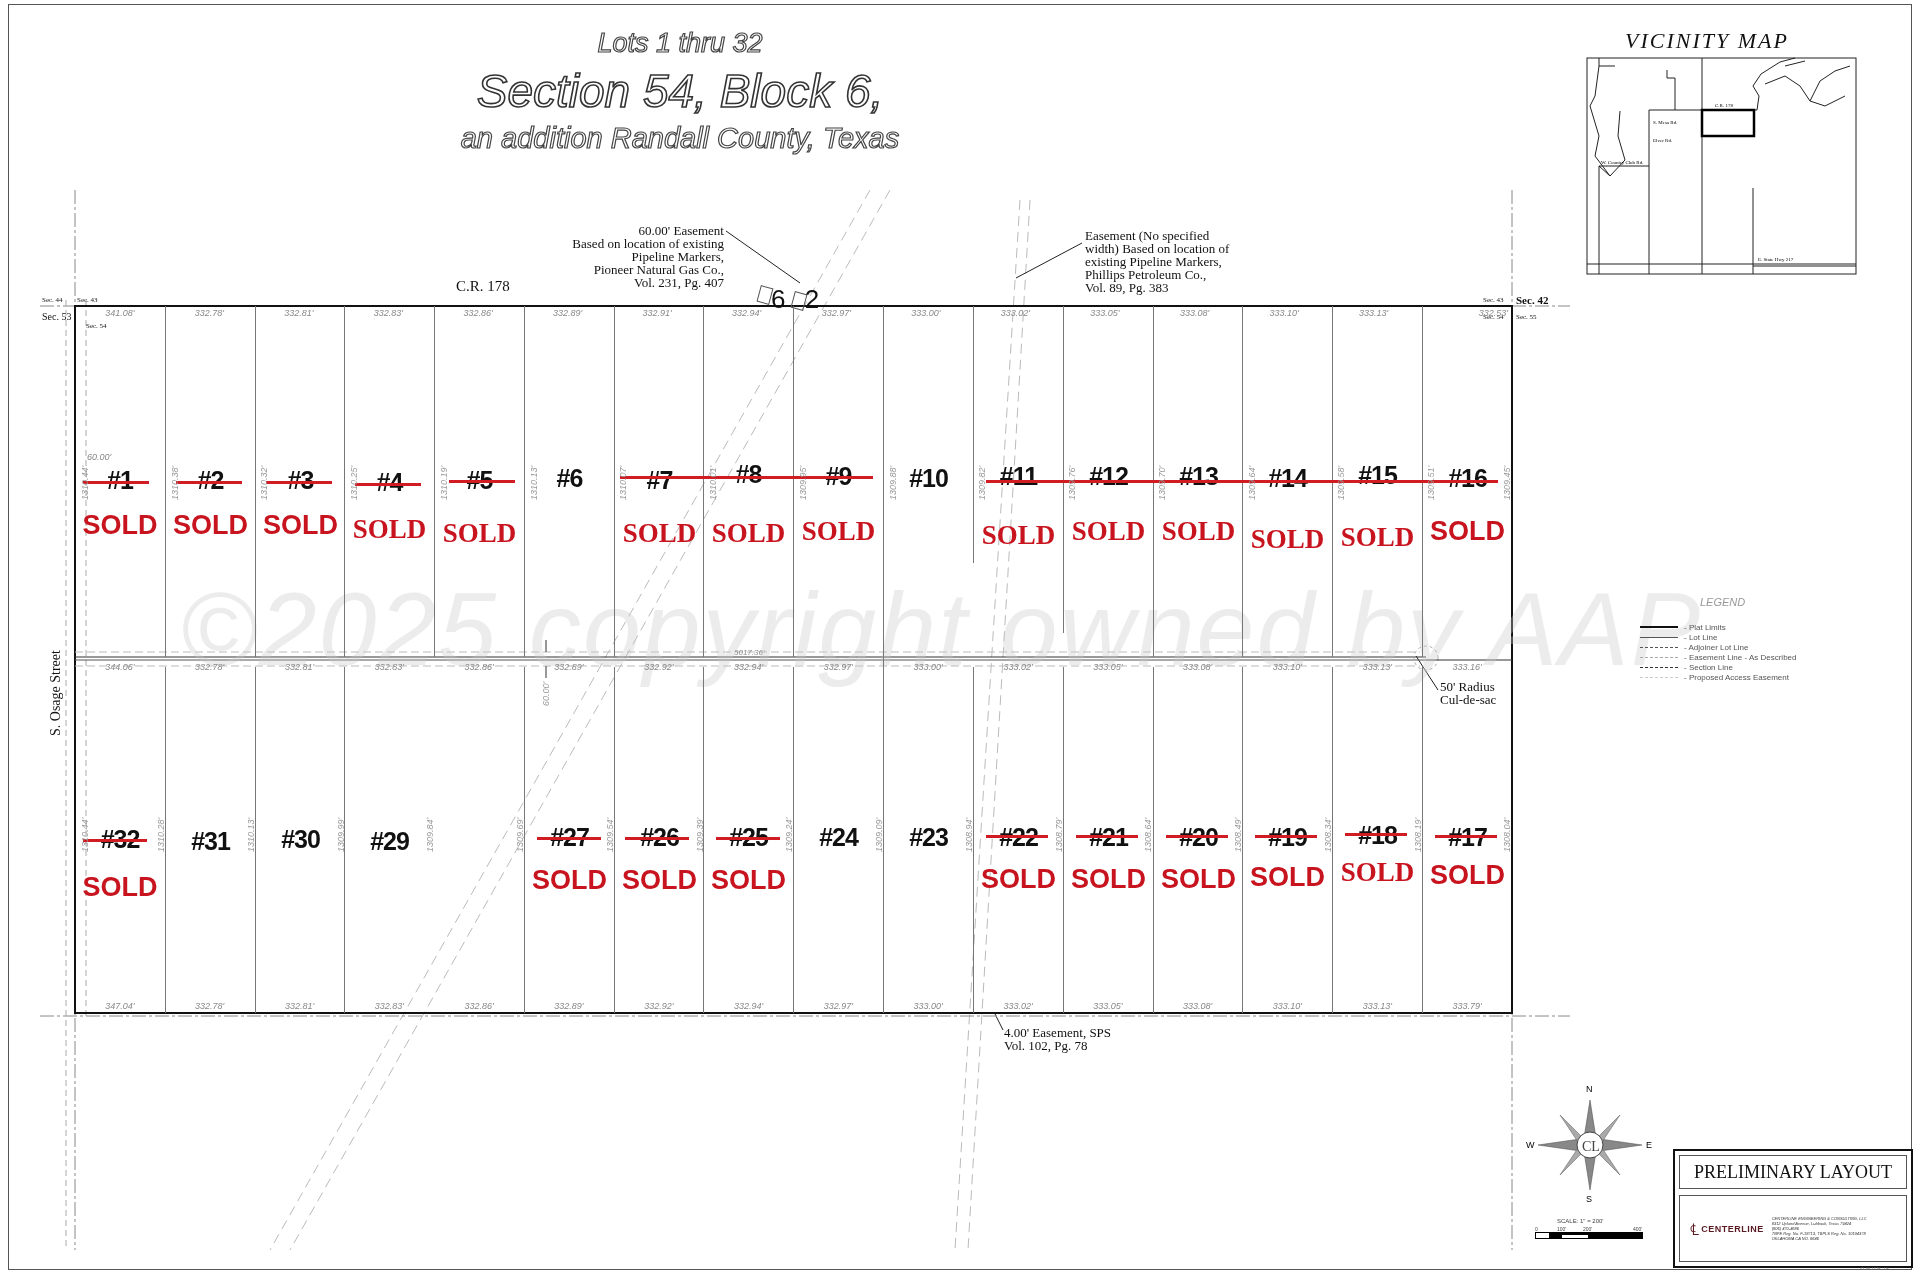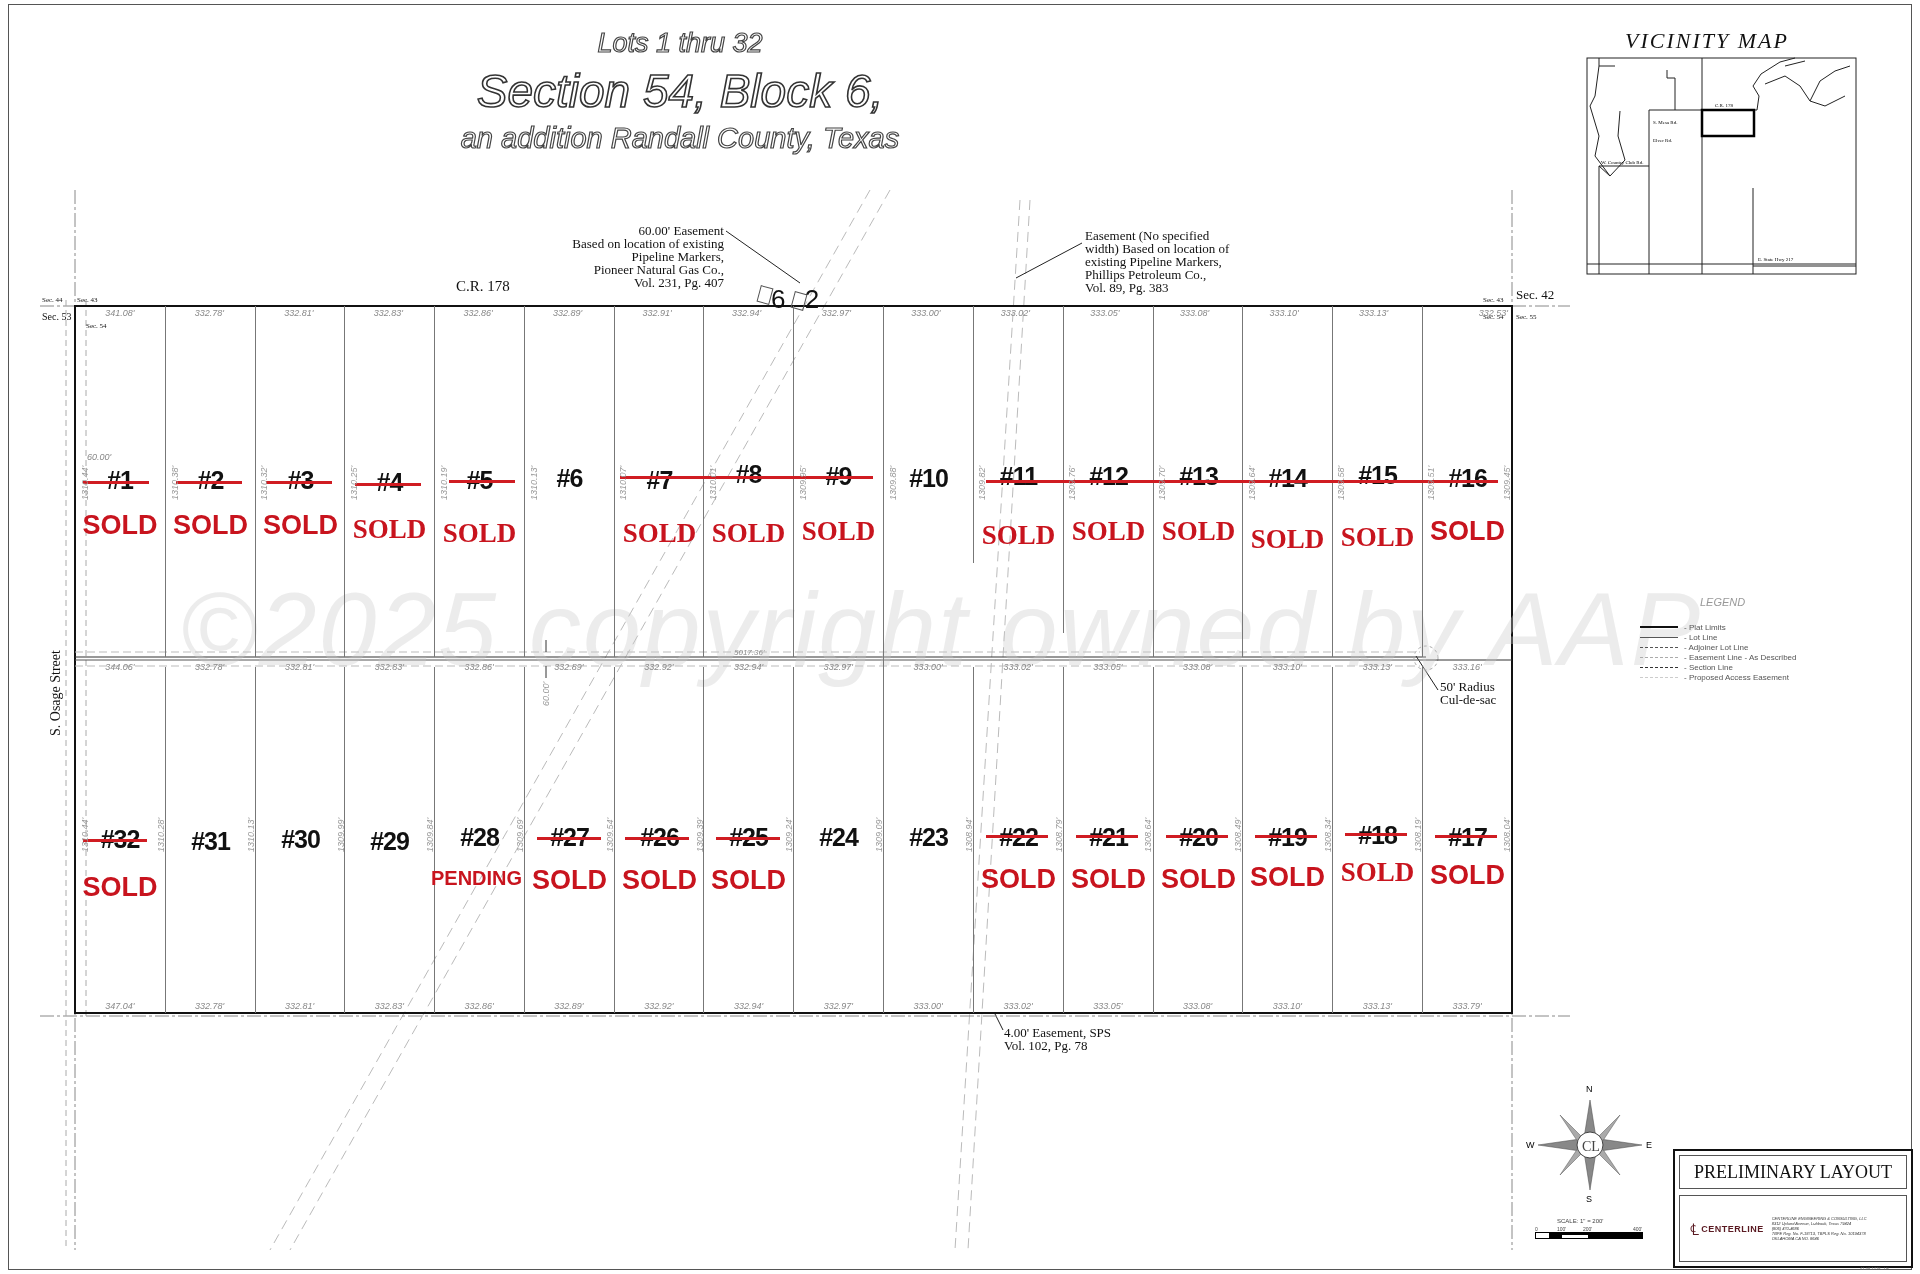--- a/index.html
+++ b/index.html
@@ -90,21 +90,21 @@
 </svg>
 
 <div class="serif" style="position:absolute;left:456px;top:278px;font-size:15px;">C.R. 178</div>
 <div class="serif" style="position:absolute;left:48px;top:736px;font-size:14px;transform:rotate(-90deg);transform-origin:left top;white-space:nowrap;">S. Osage Street</div>
 
 <div class="note" style="left:42px;top:294px;font-size:7px;">Sec. 44</div>
 <div class="note" style="left:77px;top:294px;font-size:7px;">Sec. 43</div>
 <div class="note" style="left:42px;top:310px;font-size:10px;">Sec. 53</div>
 <div class="note" style="left:86px;top:320px;font-size:7px;">Sec. 54</div>
 <div class="note" style="left:1483px;top:294px;font-size:7px;">Sec. 43</div>
-<div class="note" style="left:1516px;top:288px;font-size:13px;">Sec. 42</div>
+<div class="note" style="left:1516px;top:294px;font-size:11px;font-weight:bold;">Sec. 42</div>
 <div class="note" style="left:1483px;top:311px;font-size:7px;">Sec. 54</div>
 <div class="note" style="left:1516px;top:311px;font-size:7px;">Sec. 55</div>
 
 <div class="note" style="left:560px;top:224px;text-align:right;width:164px;">
   <div>60.00' Easement</div>
   <div>Based on location of existing</div>
   <div>Pipeline Markers,</div>
   <div>Pioneer Natural Gas Co.,</div>
   <div>Vol. 231, Pg. 407</div>
 </div>
@@ -248,24 +248,20 @@
       <span class="status" style="top:205px;">SOLD</span>
     </div>
   <div class="lot" style="left:90px;width:90px;height:346px;">
       <span class="lotnum" style="top:160px;">#31</span>
     </div>
   <div class="lot" style="left:180px;width:90px;height:346px;">
       <span class="lotnum" style="top:158px;">#30</span>
     </div>
   <div class="lot" style="left:269px;width:90px;height:346px;">
       <span class="lotnum" style="top:160px;">#29</span>
-    </div>
-  <div class="lot" style="left:359px;width:90px;height:346px;">
-      <span class="lotnum" style="top:156px;">#28</span>
-      <span class="status pending" style="top:200px;left:-4px;right:auto;">PENDING</span>
     </div>
   <div class="lot" style="left:449px;width:90px;height:346px;">
       <span class="lotnum" style="top:156px;">#27</span>
       <div class="strike" style="left:12px;width:64px;top:170px;"></div>
       <span class="status" style="top:198px;">SOLD</span>
     </div>
   <div class="lot" style="left:539px;width:90px;height:346px;">
       <span class="lotnum" style="top:156px;">#26</span>
       <div class="strike" style="left:10px;width:64px;top:170px;"></div>
       <span class="status" style="top:198px;">SOLD</span>

